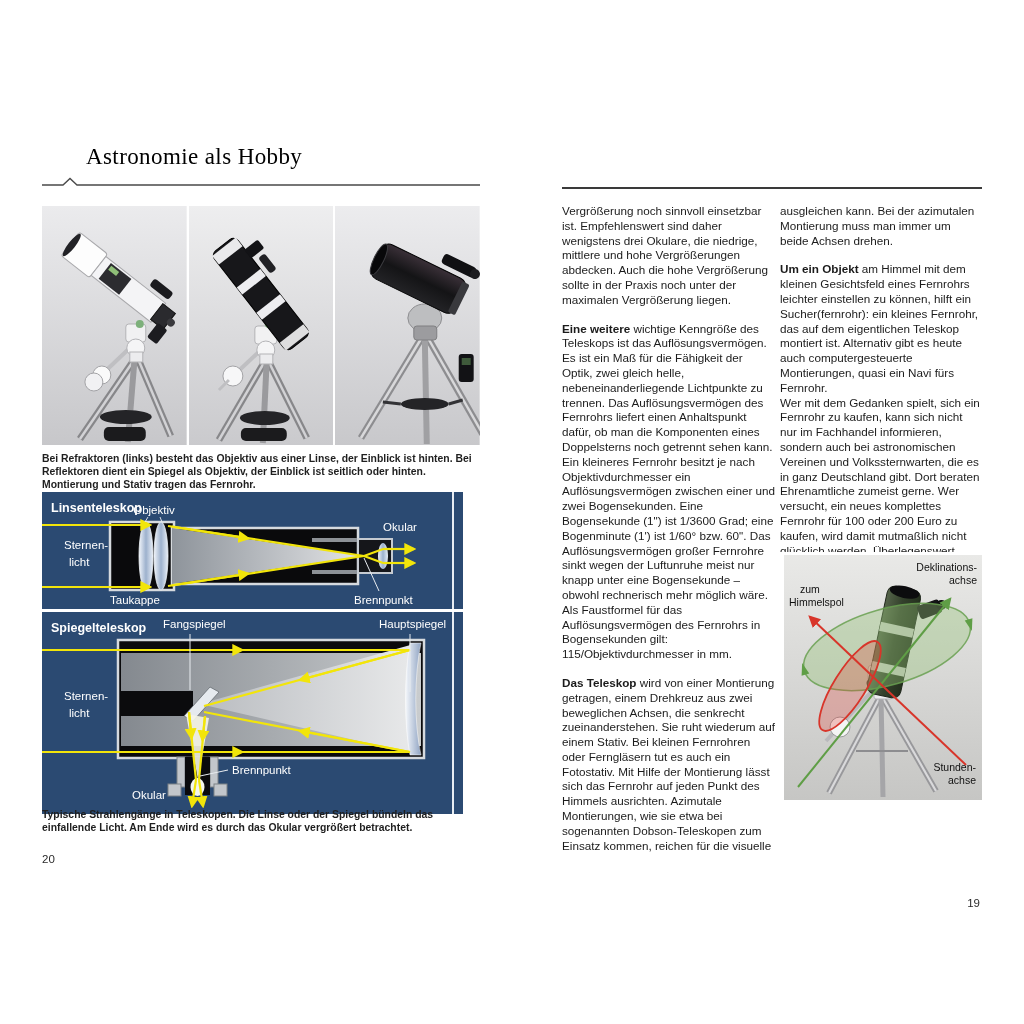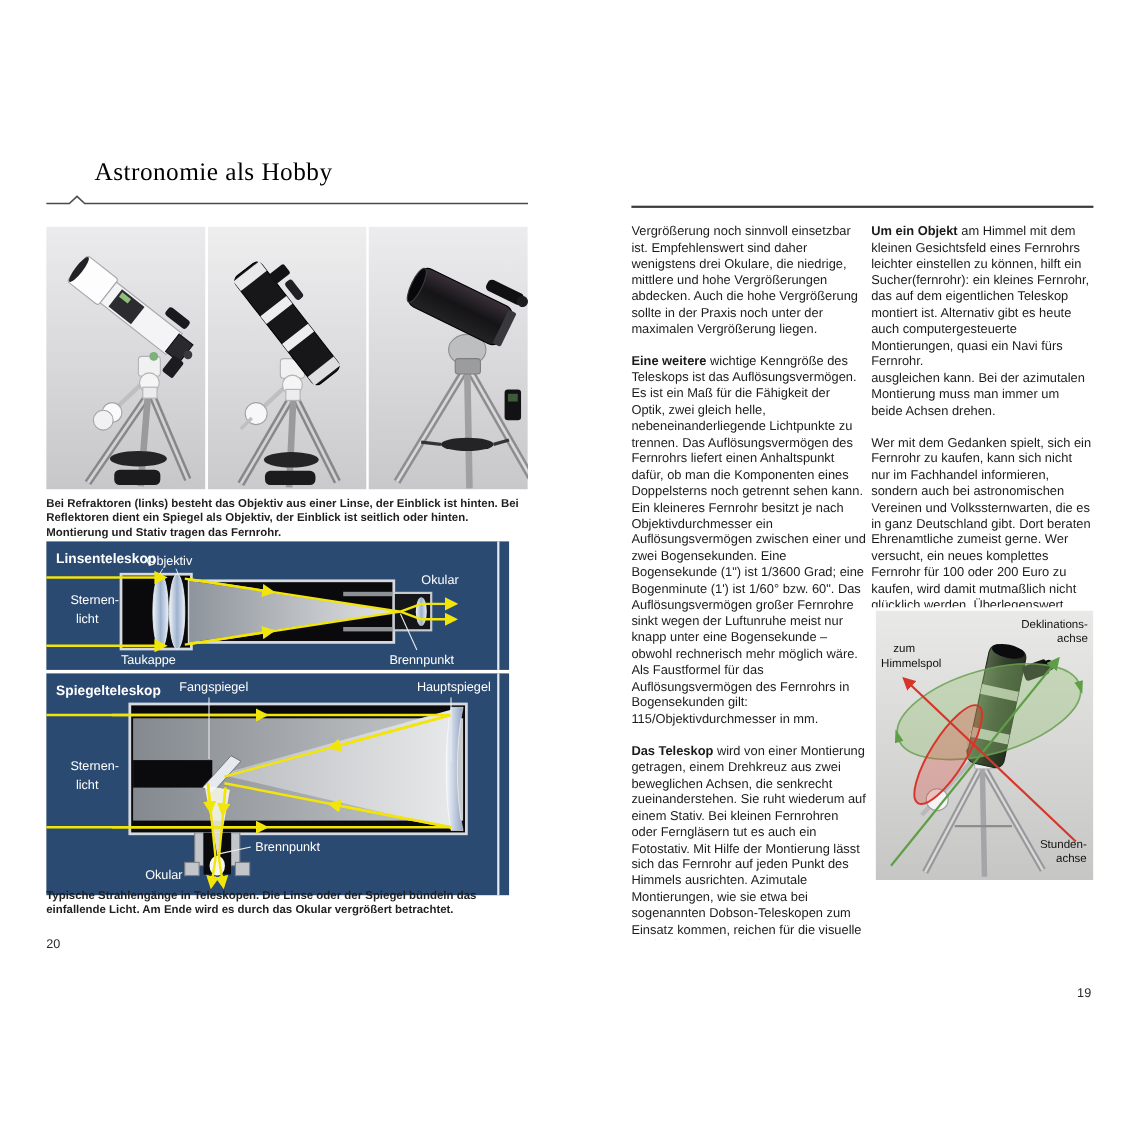--- a/index.html
+++ b/index.html
@@ -1,20 +1,20 @@
 <!DOCTYPE html>
 <html lang="de"><head>
 <meta charset="utf-8">
 <style>
   html,body{margin:0;padding:0;}
   body{width:1024px;height:1024px;background:#fff;position:relative;overflow:hidden;
        font-family:"Liberation Sans",sans-serif;color:#1b1b1b;}
   .page{position:absolute;top:0;height:1024px;}
   .page-left{left:42px;width:438px;}
-  .page-right{left:574px;width:420px;text-decoration:underline;}
+  .page-right{left:562px;width:420px;text-decoration:underline;}
   .chapter-title{position:absolute;top:144px;left:44px;margin:0;
        font-family:"Liberation Serif",serif;font-weight:400;font-size:23px;
        letter-spacing:.4px;color:#000000;}
   .title-rule{position:absolute;top:176px;left:0;}
   .photo-strip{position:absolute;top:206px;left:0;width:438px;height:239px;
        display:flex;gap:2px;background:#fff;}
   .photo-strip svg{flex:1 1 0;display:block;}
   .caption{font-size:10.4px;line-height:13.2px;font-weight:bold;color:#1f1f1f;margin:0;}
   .photo-caption{position:absolute;top:452px;left:0;width:438px;}
   .diagram{position:absolute;top:492px;left:0;width:389px;background:#fff;}
@@ -301,22 +301,22 @@
 
   <div class="top-rule"></div>
 
   <div class="col col-1">
     <p>Vergrößerung noch sinnvoll einsetzbar ist. Empfehlenswert sind daher wenigstens drei Okulare, die niedrige, mittlere und hohe Vergrößerungen abdecken. Auch die hohe Vergrößerung sollte in der Praxis noch unter der maximalen Vergrößerung liegen.</p>
     <p><b>Eine weitere</b><span> wichtige Kenngröße des Teleskops ist das Auflösungsvermögen. Es ist ein Maß für die Fähigkeit der Optik, zwei gleich helle, nebeneinanderliegende Lichtpunkte zu trennen. Das Auflösungsvermögen des Fernrohrs liefert einen Anhaltspunkt dafür, ob man die Komponenten eines Doppelsterns noch getrennt sehen kann. Ein kleineres Fernrohr besitzt je nach Objektivdurchmesser ein Auflösungsvermögen zwischen einer und zwei Bogensekunden. Eine Bogensekunde (1") ist 1/3600 Grad; eine Bogenminute (1') ist 1/60° bzw. 60". Das Auflösungsvermögen großer Fernrohre sinkt wegen der Luftunruhe meist nur knapp unter eine Bogensekunde – obwohl rechnerisch mehr möglich wäre. Als Faustformel für das Auflösungsvermögen des Fernrohrs in Bogensekunden gilt: 115/Objektivdurchmesser in mm.</span></p>
     <p><b>Das Teleskop</b><span> wird von einer Montierung getragen, einem Drehkreuz aus zwei beweglichen Achsen, die senkrecht zueinanderstehen. Sie ruht wiederum auf einem Stativ. Bei kleinen Fernrohren oder Ferngläsern tut es auch ein Fotostativ. Mit Hilfe der Montierung lässt sich das Fernrohr auf jeden Punkt des Himmels ausrichten. Azimutale Montierungen, wie sie etwa bei sogenannten Dobson-Teleskopen zum Einsatz kommen, reichen für die visuelle Beobachtung eigentlich aus. Bei parallaktischen Montierungen zeigt eine Achse zum Himmelsnordpol, sodass man die Bewegung der Gestirne infolge der Erdrotation durch das Schwenken um nur eine Achse</span></p>
   </div>
 
   <div class="col col-2">
+    <p>ausgleichen kann. Bei der azimutalen Montierung muss man immer um beide Achsen drehen.</p>
     <p style="margin-bottom:0;"><b>Um ein Objekt</b><span> am Himmel mit dem kleinen Gesichtsfeld eines Fernrohrs leichter einstellen zu können, hilft ein Sucher(fernrohr): ein kleines Fernrohr, das auf dem eigentlichen Teleskop montiert ist. Alternativ gibt es heute auch computergesteuerte Montierungen, quasi ein Navi fürs Fernrohr.</span></p>
-    <p>ausgleichen kann. Bei der azimutalen Montierung muss man immer um beide Achsen drehen.</p>
     <p>Wer mit dem Gedanken spielt, sich ein Fernrohr zu kaufen, kann sich nicht nur im Fachhandel informieren, sondern auch bei astronomischen Vereinen und Volkssternwarten, die es in ganz Deutschland gibt. Dort beraten Ehrenamtliche zumeist gerne. Wer versucht, ein neues komplettes Fernrohr für 100 oder 200 Euro zu kaufen, wird damit mutmaßlich nicht glücklich werden. Überlegenswert wäre es dann, weiter zu sparen und/oder zunächst ein Fernglas zu erwerben.</p>
   </div>
 
   <div class="mount-figure">
     <svg width="198" height="245" viewBox="0 0 198 245">
       <defs>
         <marker id="mfag" viewBox="0 0 10 10" refX="8" refY="5" markerWidth="6" markerHeight="6" orient="auto">
           <path d="M0,0 L10,5 L0,10 z" fill="#5f9e46"></path>
         </marker>
         <marker id="mfar" viewBox="0 0 10 10" refX="8" refY="5" markerWidth="6" markerHeight="6" orient="auto">

